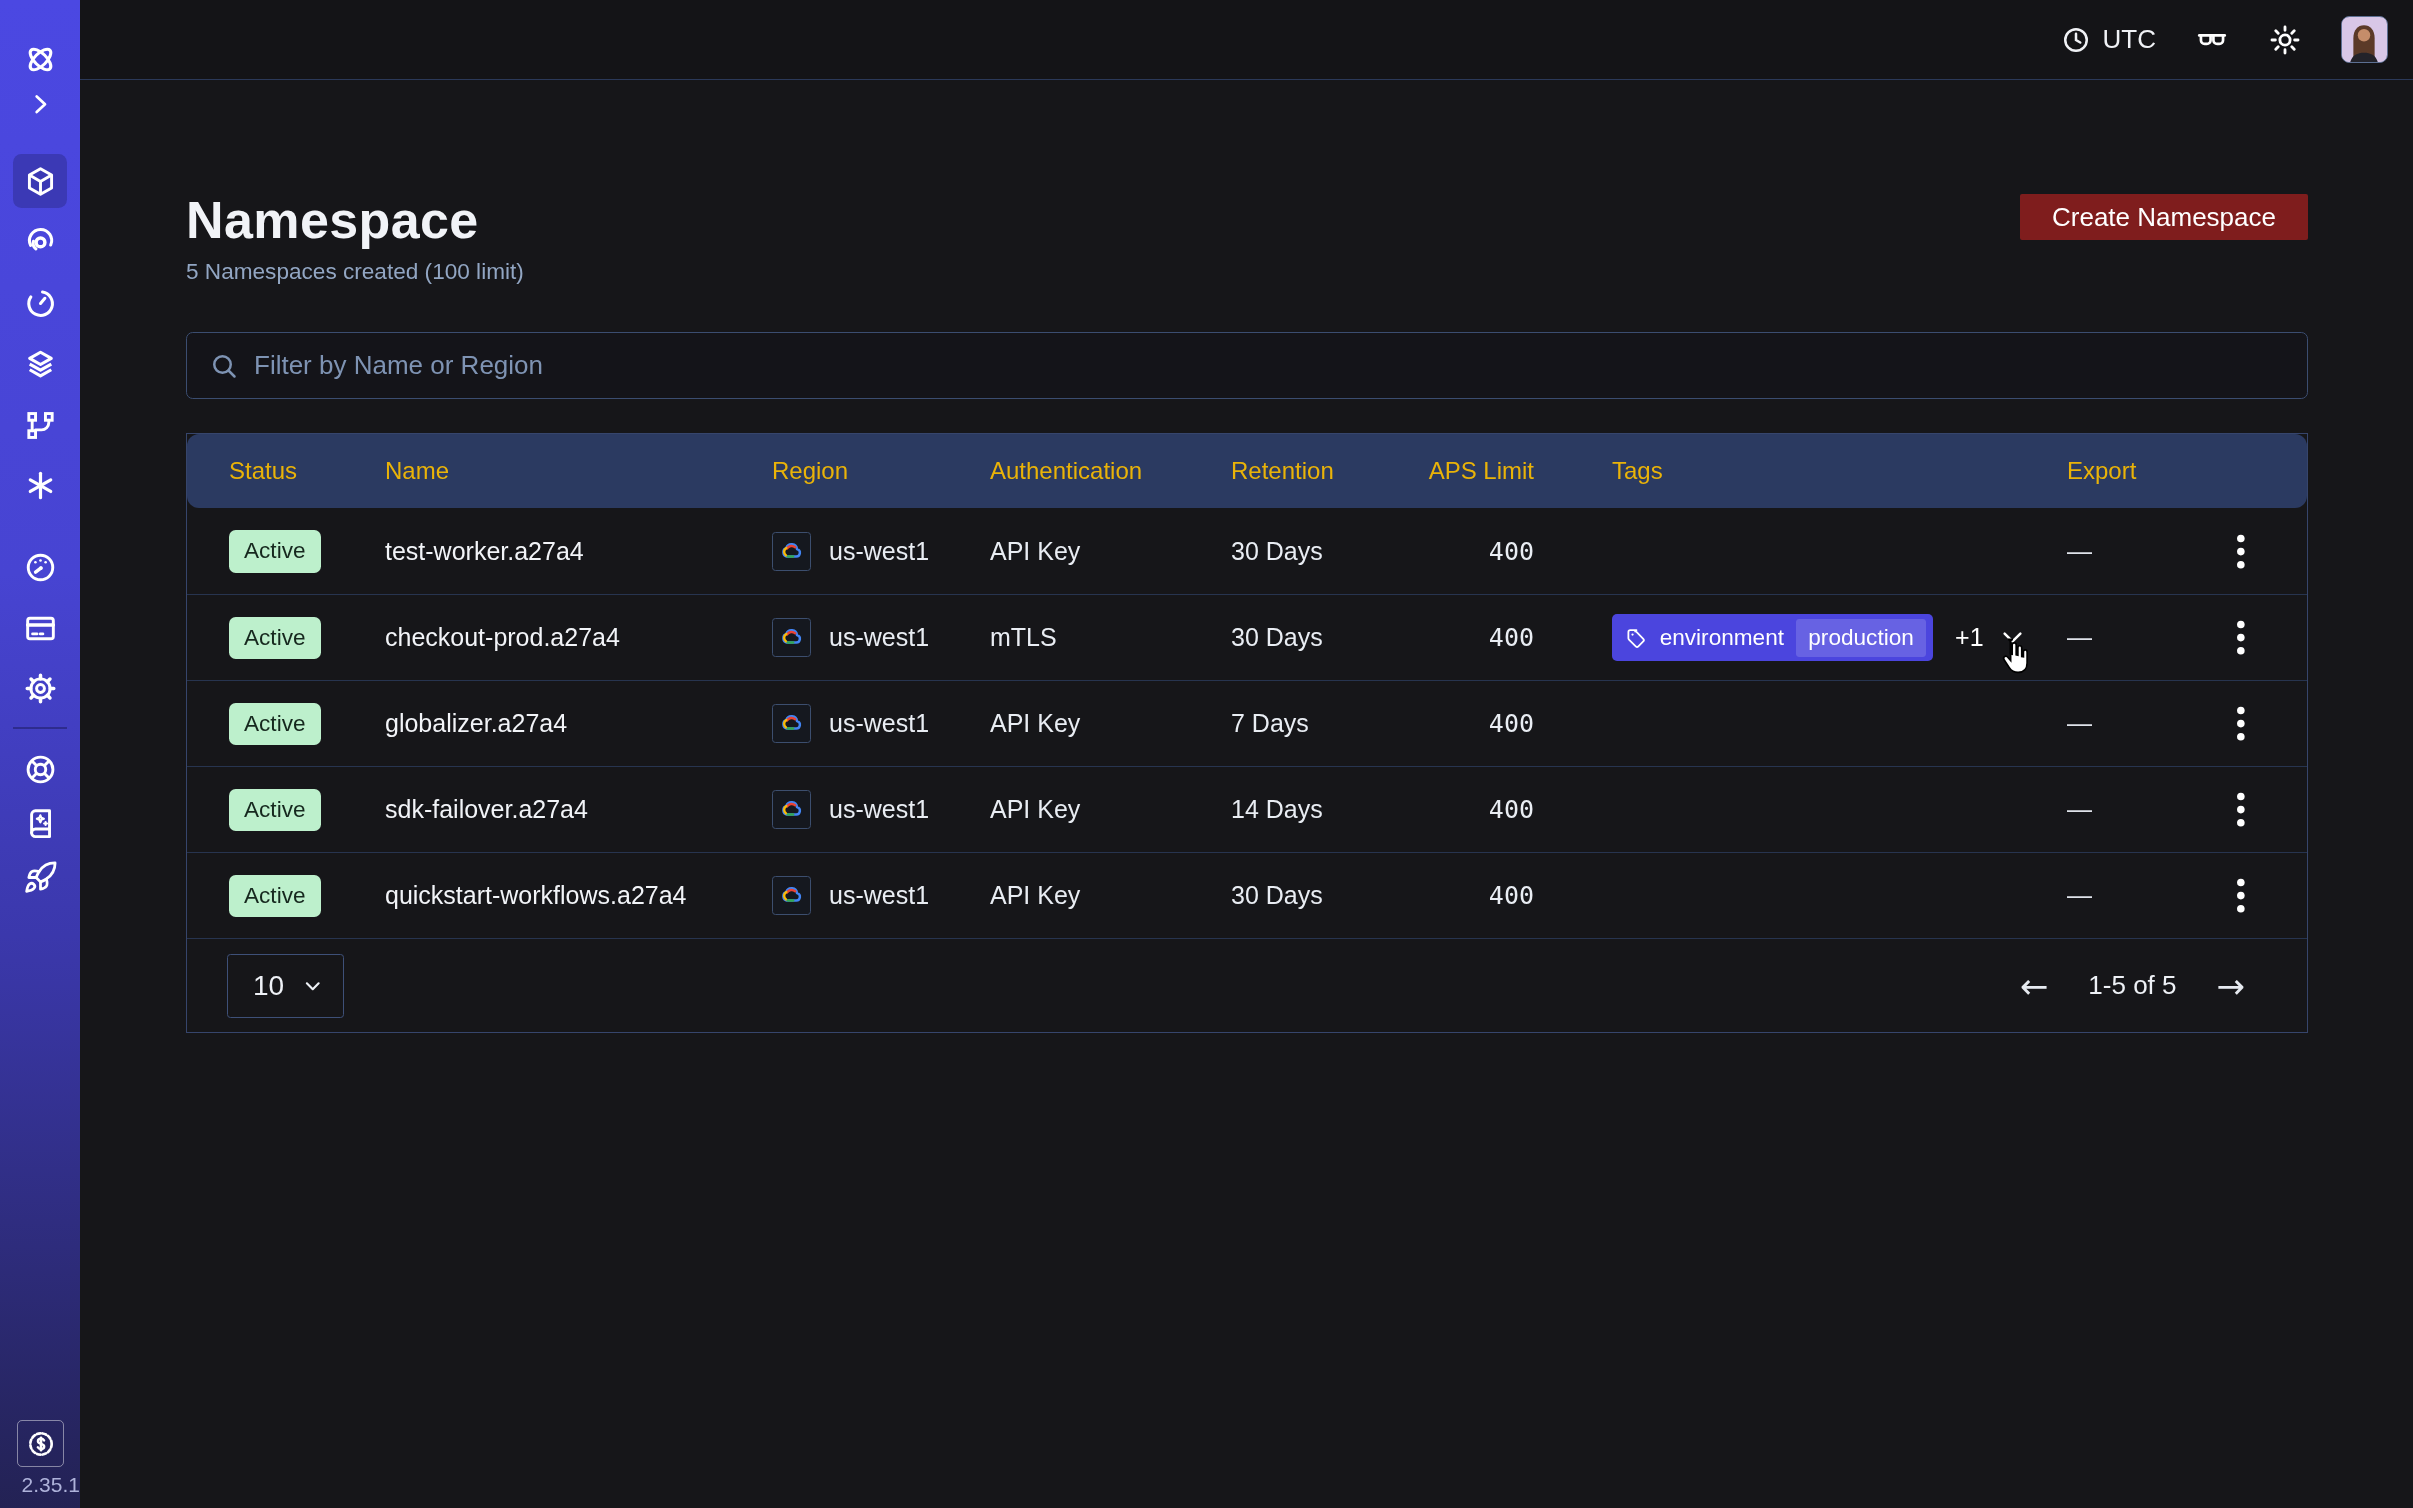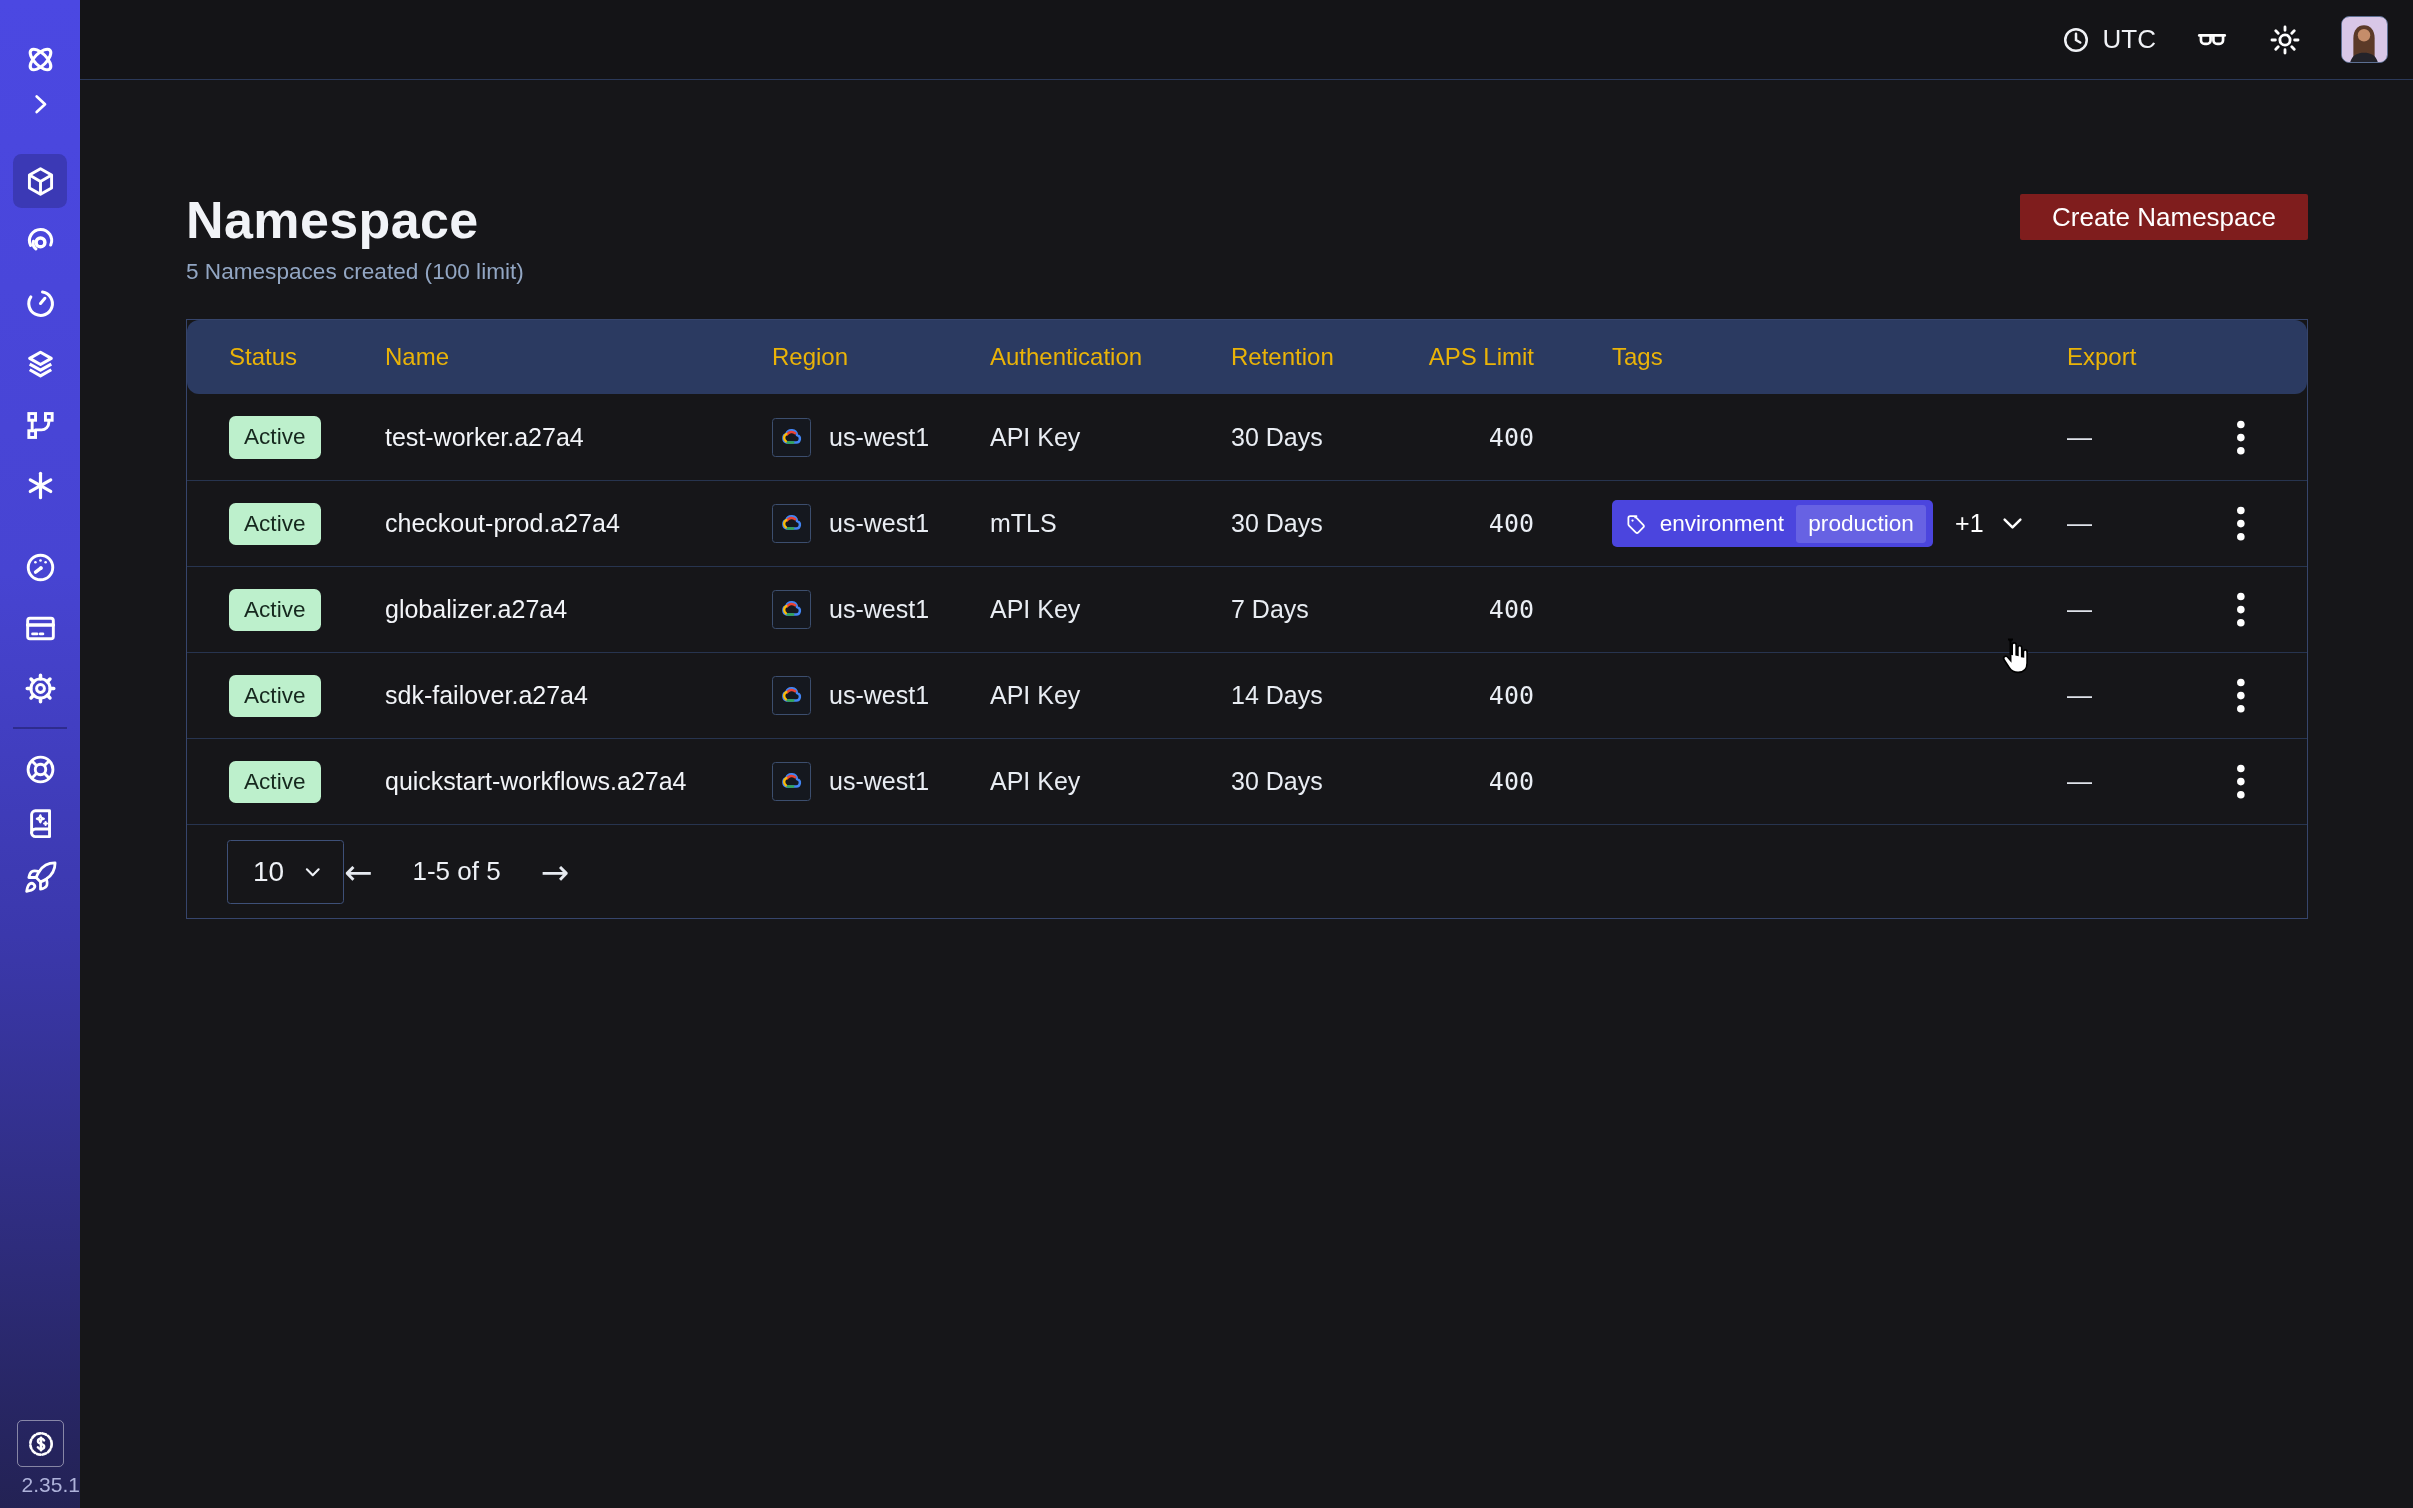--- a/index.html
+++ b/index.html
@@ -115,21 +115,21 @@
   .tag-more { margin-left:22px; font-size:25px; color:#fff; }
   .tag-expand { margin-left:15px; background:none; border:none; color:#fff; cursor:pointer; }
   .export-cell { color:#dfe3ea; }
   .kebab {
     position:absolute; right:52px; top:50%; transform:translateY(-50%);
     background:none; border:none; cursor:pointer; color:#fff; padding:8.4px;
   }
 
   .tfoot {
     height:94px; border-top:1.7px solid #27344F;
-    display:flex; align-items:center; 
+    display:flex; align-items:center; justify-content:space-between;
     padding:0 62px 0 40px;
   }
   .page-size {
     width:117px; height:64px; border:1.7px solid #3E5078; border-radius:3.4px;
     display:flex; align-items:center; justify-content:space-between;
     padding:0 18.4px 0 25px; background:none; color:#eef1f6;
     font-size:28px; font-family:inherit; cursor:pointer;
   }
   .pager { display:flex; align-items:center; gap:40px; }
   .pager-arrow { background:none; border:none; color:#e6eaf0; font-size:34px; cursor:pointer;
@@ -294,20 +294,27 @@
 <main class="main">
 
   <div class="page-head">
     <div>
       <h1 class="page-title">Namespace</h1>
       <div class="page-sub">5 Namespaces created (100 limit)</div>
     </div>
     <button class="btn-primary">Create Namespace</button>
   </div>
 
+  <div class="searchbar">
+    <svg width="30" height="30" viewBox="0 0 24 24" fill="none" stroke="#7E93B3" stroke-width="2" stroke-linecap="round">
+      <circle cx="10.8" cy="10.8" r="6.6"></circle>
+        <path d="M15.6 15.6 20.4 20.4"></path>
+    </svg>
+    <input type="text" placeholder="Filter by Name or Region" style="">
+  </div>
 
   <section class="table">
 
     <div class="tgrid thead">
       <div>Status</div>
       <div>Name</div>
       <div>Region</div>
       <div>Authentication</div>
       <div>Retention</div>
       <div class="cell-aps">APS Limit</div>

